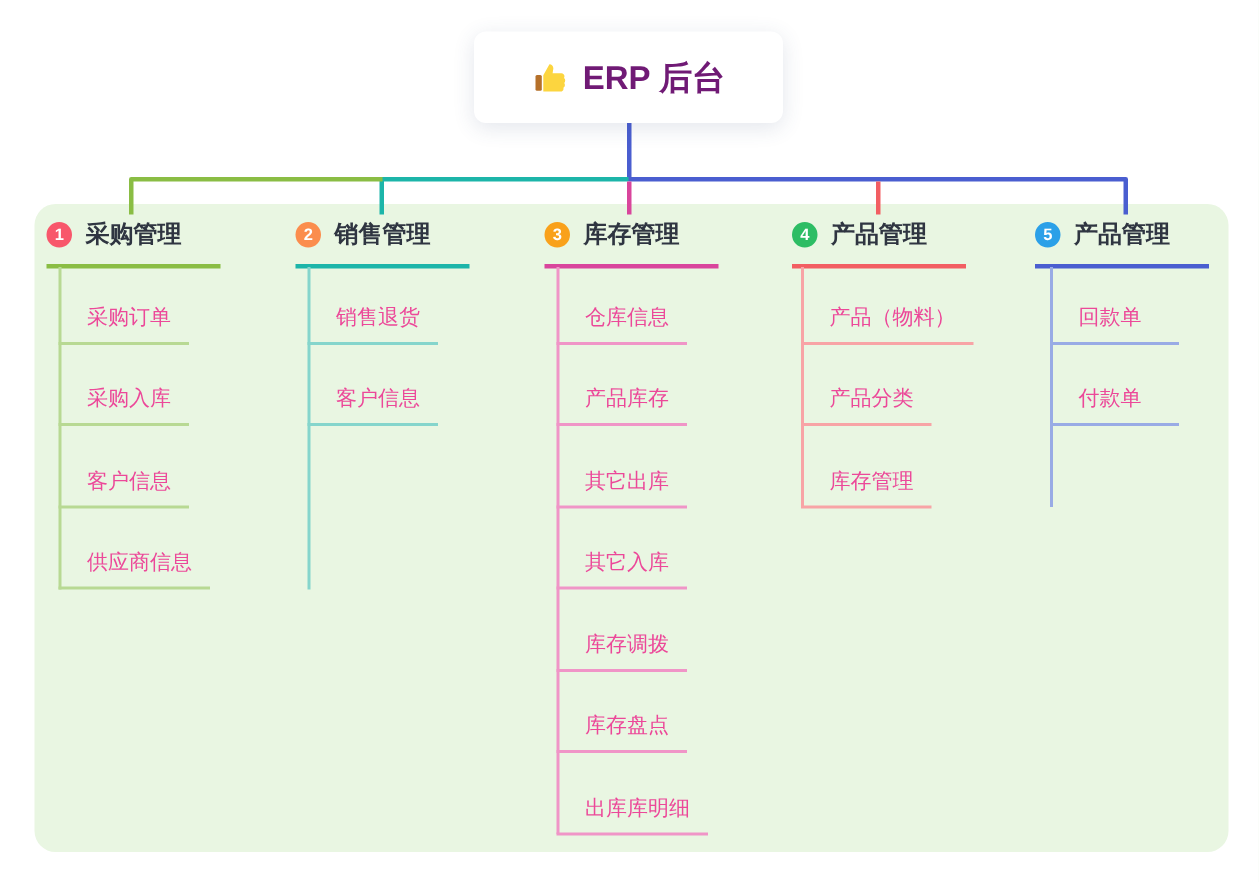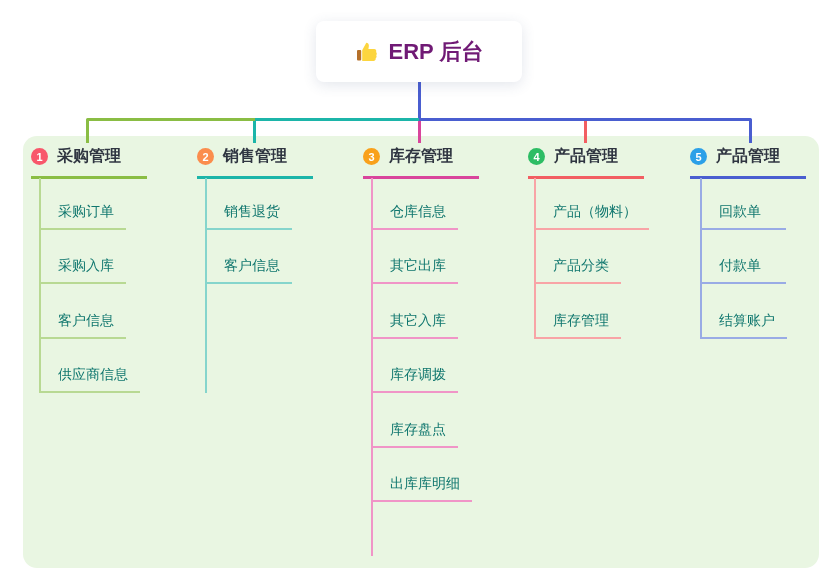--- a/index.html
+++ b/index.html
@@ -35,21 +35,21 @@
         flex:0 0 17px;}
 
   .vline{position:absolute;left:0;top:32px;width:2px;background:var(--sub);}
   .col-1 .vline,.col-2 .vline{height:215px;}
   .col-3 .vline{height:378px;}
   .col-4 .vline,.col-5 .vline{height:160px;}
 
   .items{position:absolute;left:0;top:29px;}
   .item-wrap{height:54.5px;display:flex;align-items:flex-end;}
   .item{width:max-content;min-width:55px;padding:0 12px 7px 19px;
-        border-bottom:2px solid var(--sub);font-size:14px;color:#0f766e;
+        border-bottom:2px solid var(--sub);font-size:14px;color:#ec4899;
         white-space:nowrap;}
 </style>
 </head>
 <body>
 
 <div class="stage">
 
   <div class="panel" style="background: rgb(233, 246, 226);"></div>
 
   <svg class="wires" viewBox="0 0 839 588" fill="none" stroke-width="3" stroke-linejoin="round" stroke-linecap="butt">
@@ -112,20 +112,23 @@
     <div class="branch-header">
       <span class="badge">3</span>
       <span>库存管理</span>
     </div>
     <div class="vline"></div>
     <div class="items">
       <div class="item-wrap">
           <div class="item">仓库信息</div>
         </div>
       <div class="item-wrap">
+          <div class="item">产品库存</div>
+        </div>
+      <div class="item-wrap">
           <div class="item">其它出库</div>
         </div>
       <div class="item-wrap">
           <div class="item">其它入库</div>
         </div>
       <div class="item-wrap">
           <div class="item">库存调拨</div>
         </div>
       <div class="item-wrap">
           <div class="item">库存盘点</div>
@@ -161,19 +164,16 @@
       <span>产品管理</span>
     </div>
     <div class="vline"></div>
     <div class="items">
       <div class="item-wrap">
           <div class="item">回款单</div>
         </div>
       <div class="item-wrap">
           <div class="item">付款单</div>
         </div>
-      <div class="item-wrap">
-          <div class="item">结算账户</div>
-        </div>
     </div>
   </div>
 
 </div>
 
 </body></html>

